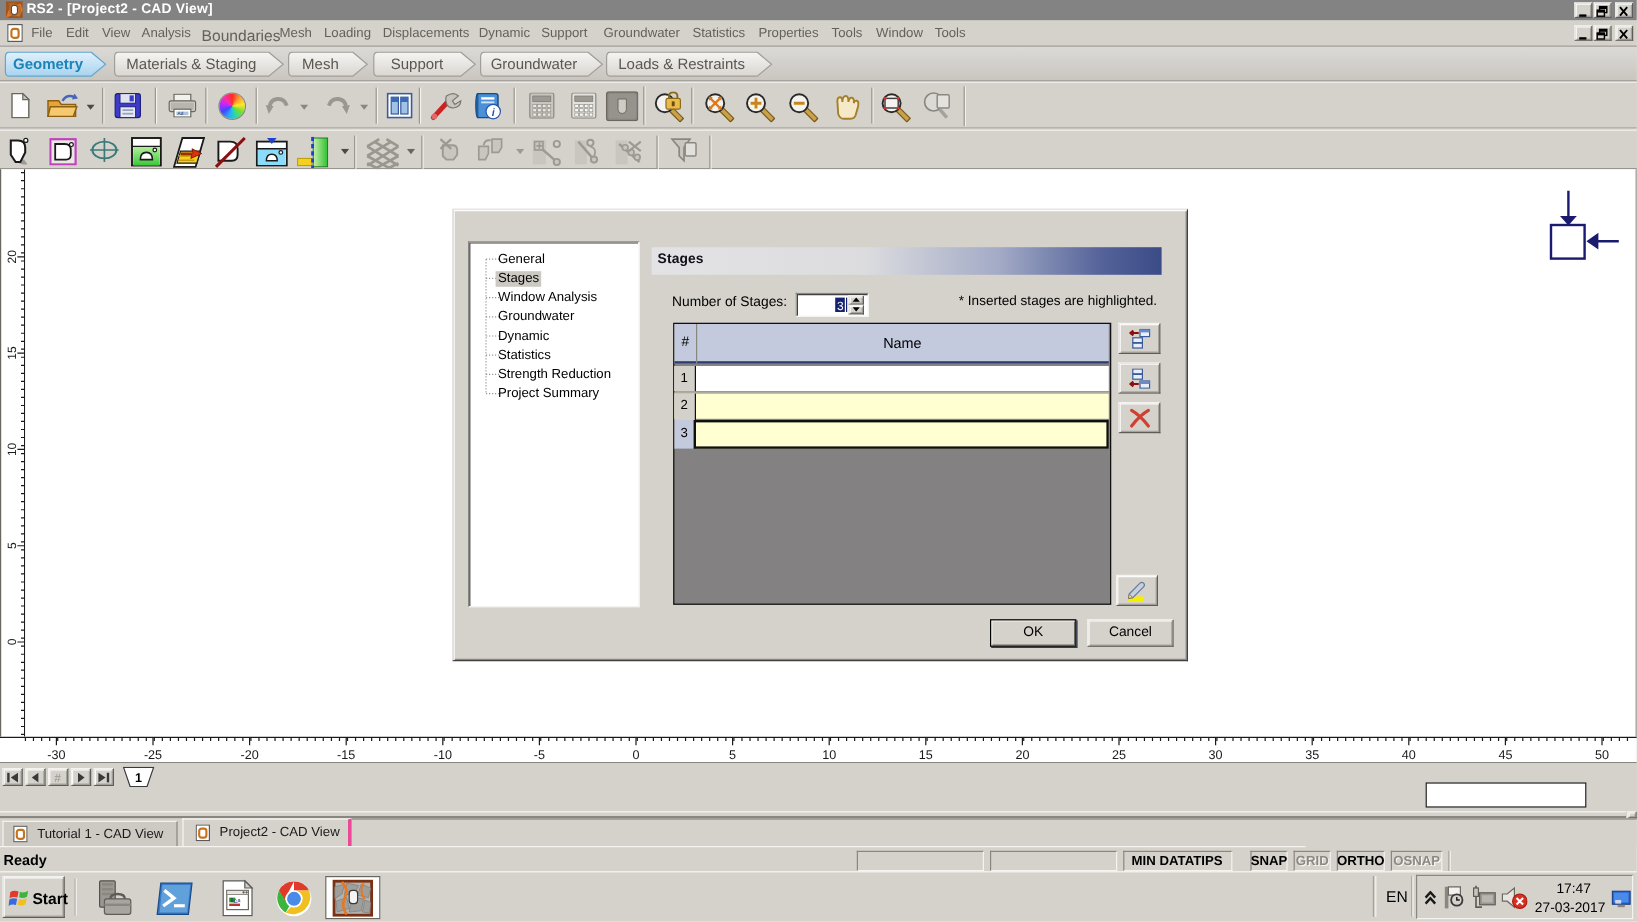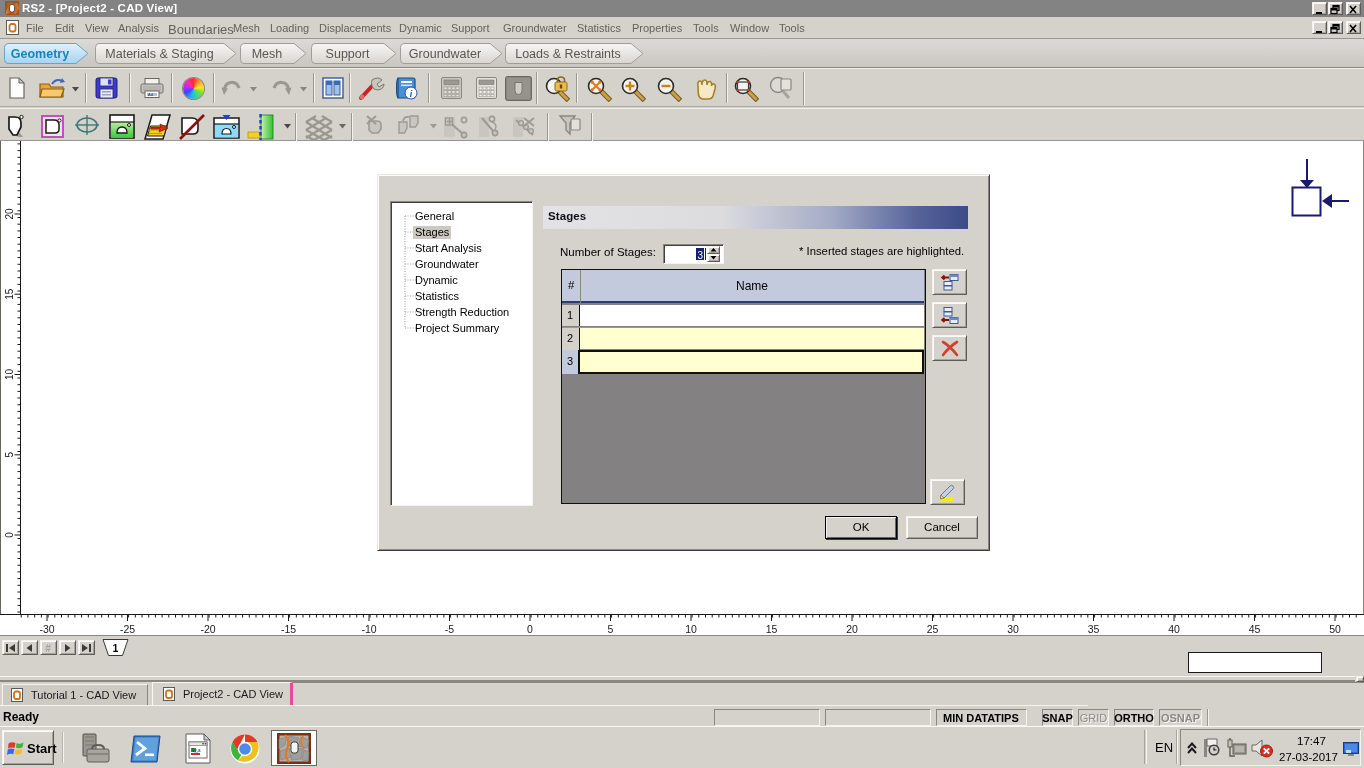--- a/index.html
+++ b/index.html
@@ -762,21 +762,21 @@
 <span class="abs" style="left:3px;top:4px;font-size:12px;font-weight:bold;color:#000">Ready</span>
 <div class="abs sunken" style="left:714px;top:3px;width:106px;height:17px"></div>
 <div class="abs sunken" style="left:825px;top:3px;width:106px;height:17px"></div>
 <div class="abs sunken" style="left:936px;top:3px;width:91px;height:17px">
       <span style="position:absolute;left:6px;top:2px;font-size:11px;font-weight:bold;color:#000;white-space:nowrap">MIN DATATIPS</span>
     </div>
 <div class="abs sunken" style="left:1042px;top:3px;width:31px;height:17px">
       <span style="position:absolute;left:50%;transform:translateX(-50%);top:2px;font-size:11px;font-weight:bold;color:#000;white-space:nowrap">SNAP</span>
     </div>
 <div class="abs sunken" style="left:1078px;top:3px;width:31px;height:17px">
-      <span style="position:absolute;left:50%;transform:translateX(-50%);top:2px;font-size:11px;font-weight:normal;color:#8c8984;text-shadow:1px 1px 0 #f8f7f4;white-space:nowrap">GRID</span>
+      <span style="position:absolute;left:50%;transform:translateX(-50%);top:2px;font-size:11px;font-weight:bold;color:#8c8984;text-shadow:1px 1px 0 #f8f7f4;white-space:nowrap">GRID</span>
     </div>
 <div class="abs sunken" style="left:1114px;top:3px;width:40px;height:17px">
       <span style="position:absolute;left:50%;transform:translateX(-50%);top:2px;font-size:11px;font-weight:bold;color:#000;white-space:nowrap">ORTHO</span>
     </div>
 <div class="abs sunken" style="left:1159px;top:3px;width:43px;height:17px">
       <span style="position:absolute;left:50%;transform:translateX(-50%);top:2px;font-size:11px;font-weight:bold;color:#8c8984;text-shadow:1px 1px 0 #f8f7f4;white-space:nowrap">OSNAP</span>
     </div>
 <div class="abs" style="left:1207px;top:3px;width:1px;height:17px;background:#9a978f"></div>
     <div class="abs" style="left:1208px;top:3px;width:1px;height:17px;background:#f4f3f0"></div>
 </div>
@@ -881,21 +881,21 @@
 <line x1="14" y1="30" x2="26" y2="30" stroke="#9a9791" stroke-dasharray="1 1.5"></line>
 <line x1="14" y1="46" x2="26" y2="46" stroke="#9a9791" stroke-dasharray="1 1.5"></line>
 <line x1="14" y1="62" x2="26" y2="62" stroke="#9a9791" stroke-dasharray="1 1.5"></line>
 <line x1="14" y1="78" x2="26" y2="78" stroke="#9a9791" stroke-dasharray="1 1.5"></line>
 <line x1="14" y1="94" x2="26" y2="94" stroke="#9a9791" stroke-dasharray="1 1.5"></line>
 <line x1="14" y1="110" x2="26" y2="110" stroke="#9a9791" stroke-dasharray="1 1.5"></line>
 <line x1="14" y1="126" x2="26" y2="126" stroke="#9a9791" stroke-dasharray="1 1.5"></line>
 </svg>
 <span class="abs" style="left:22px;top:8px;font-size:11px;color:#000;padding:0 2px;line-height:13px">General</span>
 <span class="abs" style="left:22px;top:24px;background:#ccc9c3;font-size:11px;color:#000;padding:0 2px;line-height:13px">Stages</span>
-<span class="abs" style="left:22px;top:40px;font-size:11px;color:#000;padding:0 2px;line-height:13px">Start Analysis</span>
+<span class="abs" style="left:22px;top:40px;font-size:11px;color:#000;padding:0 2px;line-height:13px">Window Analysis</span>
 <span class="abs" style="left:22px;top:56px;font-size:11px;color:#000;padding:0 2px;line-height:13px">Groundwater</span>
 <span class="abs" style="left:22px;top:72px;font-size:11px;color:#000;padding:0 2px;line-height:13px">Dynamic</span>
 <span class="abs" style="left:22px;top:88px;font-size:11px;color:#000;padding:0 2px;line-height:13px">Statistics</span>
 <span class="abs" style="left:22px;top:104px;font-size:11px;color:#000;padding:0 2px;line-height:13px">Strength Reduction</span>
 <span class="abs" style="left:22px;top:120px;font-size:11px;color:#000;padding:0 2px;line-height:13px">Project Summary</span>
 </div>
 <div class="abs" style="left:165px;top:31px;width:425px;height:23px;background:linear-gradient(90deg,#e3e2e5 0%,#dcdcdf 42%,#a3abc6 68%,#55639a 88%,#3b4b86 100%)">
 <span class="abs" style="left:5px;top:4px;font-size:11.5px;font-weight:bold;color:#10101a;letter-spacing:0.1px">Stages</span>
     </div>
 <span class="abs" style="left:182px;top:71px;font-size:11.5px;color:#000">Number of Stages:</span>

